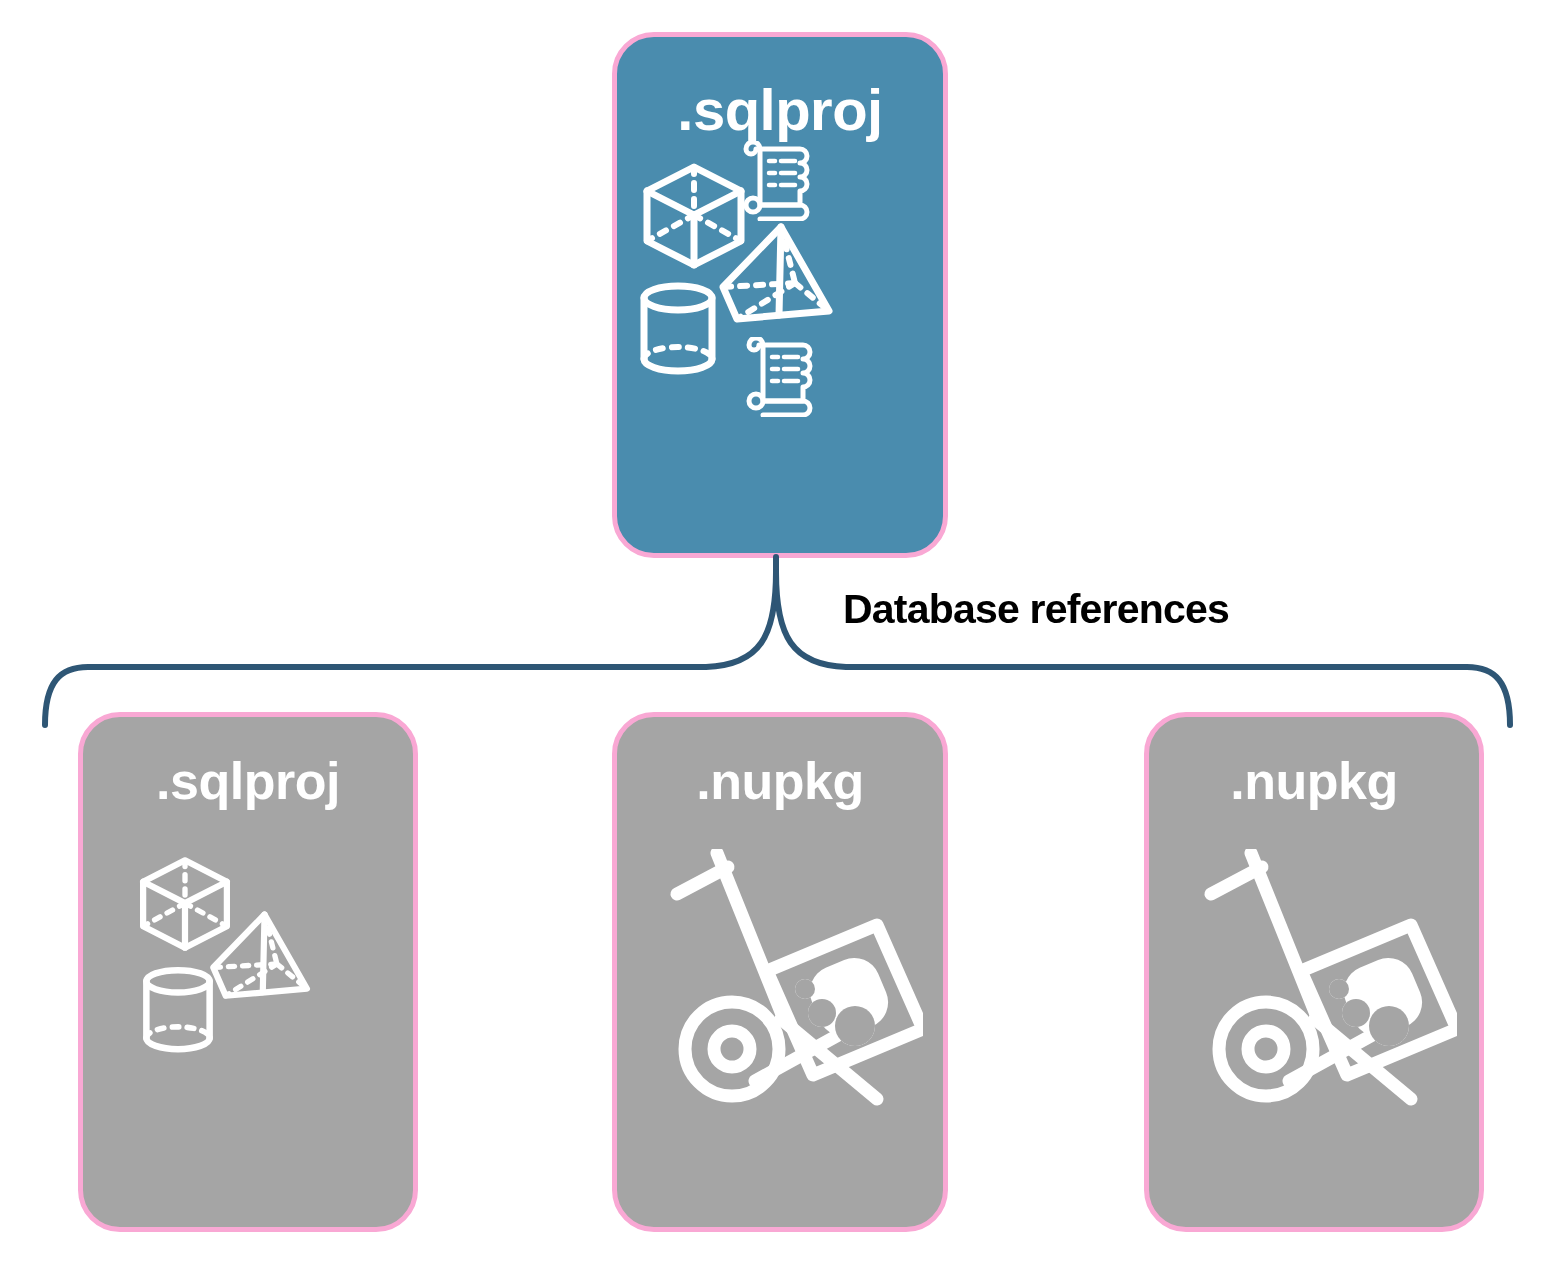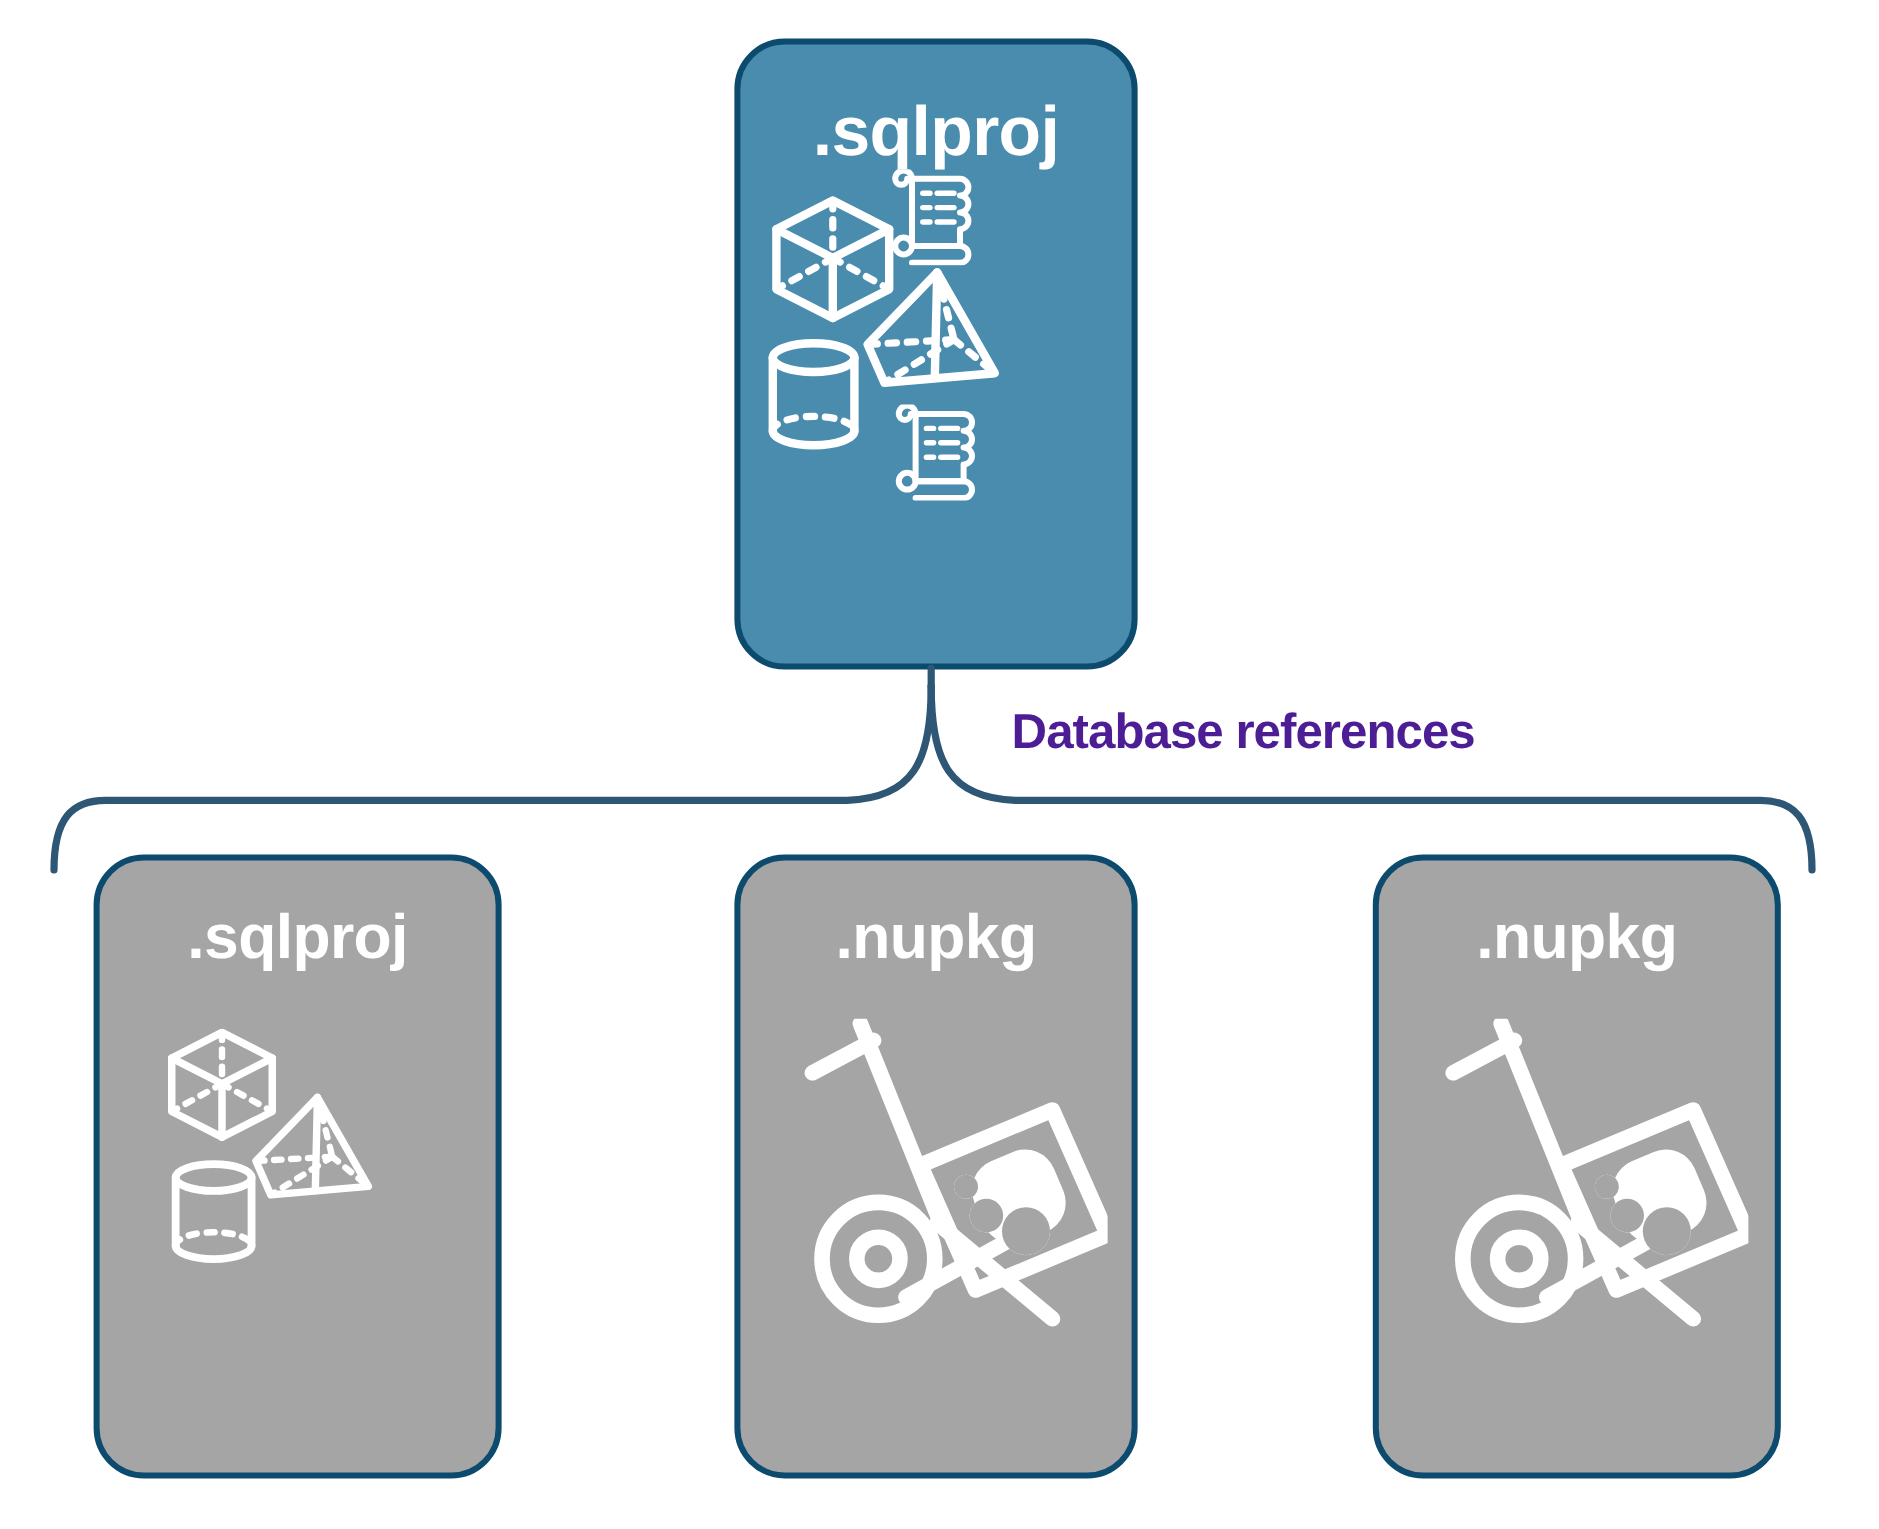--- a/index.html
+++ b/index.html
@@ -16,21 +16,21 @@
     width: 1566px;
     height: 1274px;
     background: #ffffff;
     overflow: hidden;
   }
 
   
   .card {
     position: absolute;
     box-sizing: border-box;
-    border: 5px solid #0c4a6e;
+    border: 5px solid #f9a8d4;
     border-radius: 42px;
     display: flex;
     flex-direction: column;
     align-items: center;
   }
   .card.primary   { background: #4A8CAE; }
   .card.secondary { background: #A5A5A5; }
 
   .card-title {
     color: #ffffff;
@@ -59,21 +59,21 @@
     pointer-events: none;
   }
 
   
   #db-ref-label {
     position: absolute;
     left: 843px;
     top: 586px;
     font-size: 41px;
     font-weight: bold;
-    color: #4c1d95;
+    color: #000000;
     letter-spacing: -0.8px;
     white-space: nowrap;
     user-select: none;
   }
 </style>
 </head>
 <body>
 
 <div id="canvas">
 

